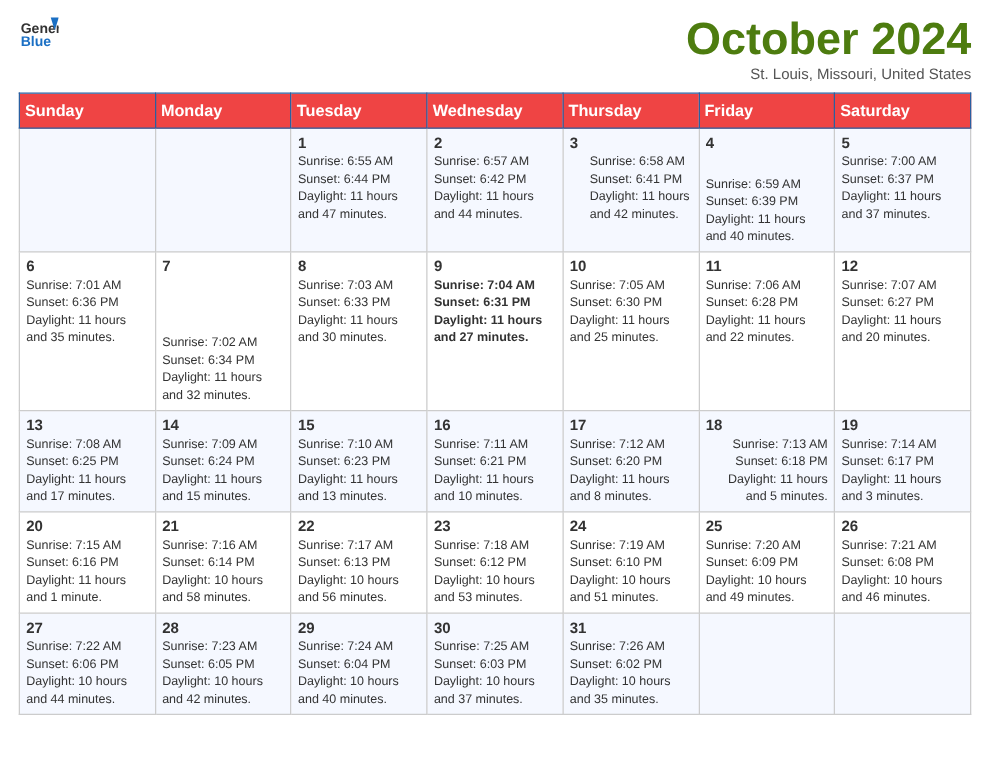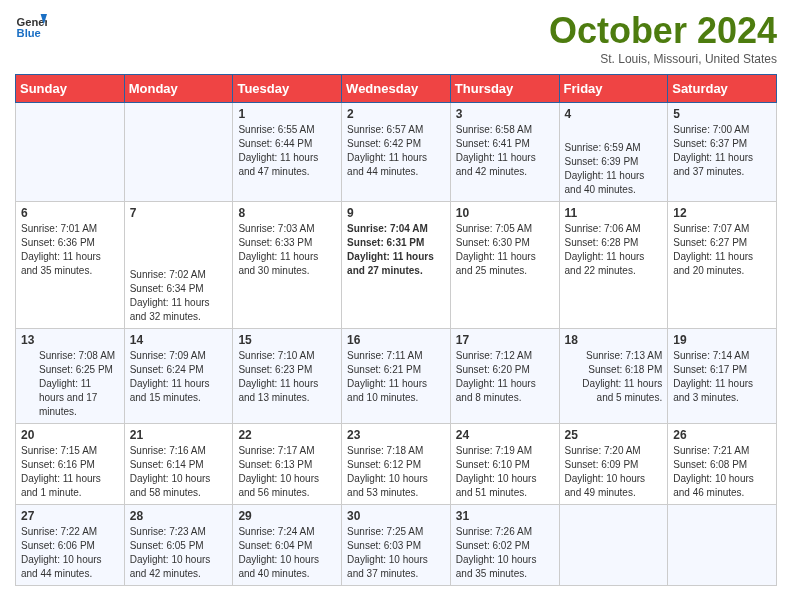--- a/index.html
+++ b/index.html
@@ -120,21 +120,21 @@
 Daylight: 11 hours and 47 minutes.</div>
         </td>
         <td>
           <span class="day-num">2</span>
           <div class="day-info" style="white-space: pre-line;">Sunrise: 6:57 AM
 Sunset: 6:42 PM
 Daylight: 11 hours and 44 minutes.</div>
         </td>
         <td>
           <span class="day-num">3</span>
-          <div class="day-info" style="white-space: pre-line;">Sunrise: 6:58 AM
+          <div class="day-info" style="white-space: pre-line; margin-left: 16px;">Sunrise: 6:58 AM
 Sunset: 6:41 PM
 Daylight: 11 hours and 42 minutes.</div>
         </td>
         <td>
           <span class="day-num">4</span>
           <div class="day-info" style="white-space: pre-line; margin-top: 20px;">Sunrise: 6:59 AM
 Sunset: 6:39 PM
 Daylight: 11 hours and 40 minutes.</div>
         </td>
         <td>
@@ -184,21 +184,21 @@
         <td>
           <span class="day-num">12</span>
           <div class="day-info" style="white-space: pre-line;">Sunrise: 7:07 AM
 Sunset: 6:27 PM
 Daylight: 11 hours and 20 minutes.</div>
         </td>
       </tr>
       <tr>
         <td>
           <span class="day-num">13</span>
-          <div class="day-info" style="white-space: pre-line; margin-left: 18px;">Sunrise: 7:08 AM
+          <div class="day-info" style="white-space: pre-line;">Sunrise: 7:08 AM
 Sunset: 6:25 PM
 Daylight: 11 hours and 17 minutes.</div>
         </td>
         <td>
           <span class="day-num">14</span>
           <div class="day-info" style="white-space: pre-line;">Sunrise: 7:09 AM
 Sunset: 6:24 PM
 Daylight: 11 hours and 15 minutes.</div>
         </td>
         <td>

